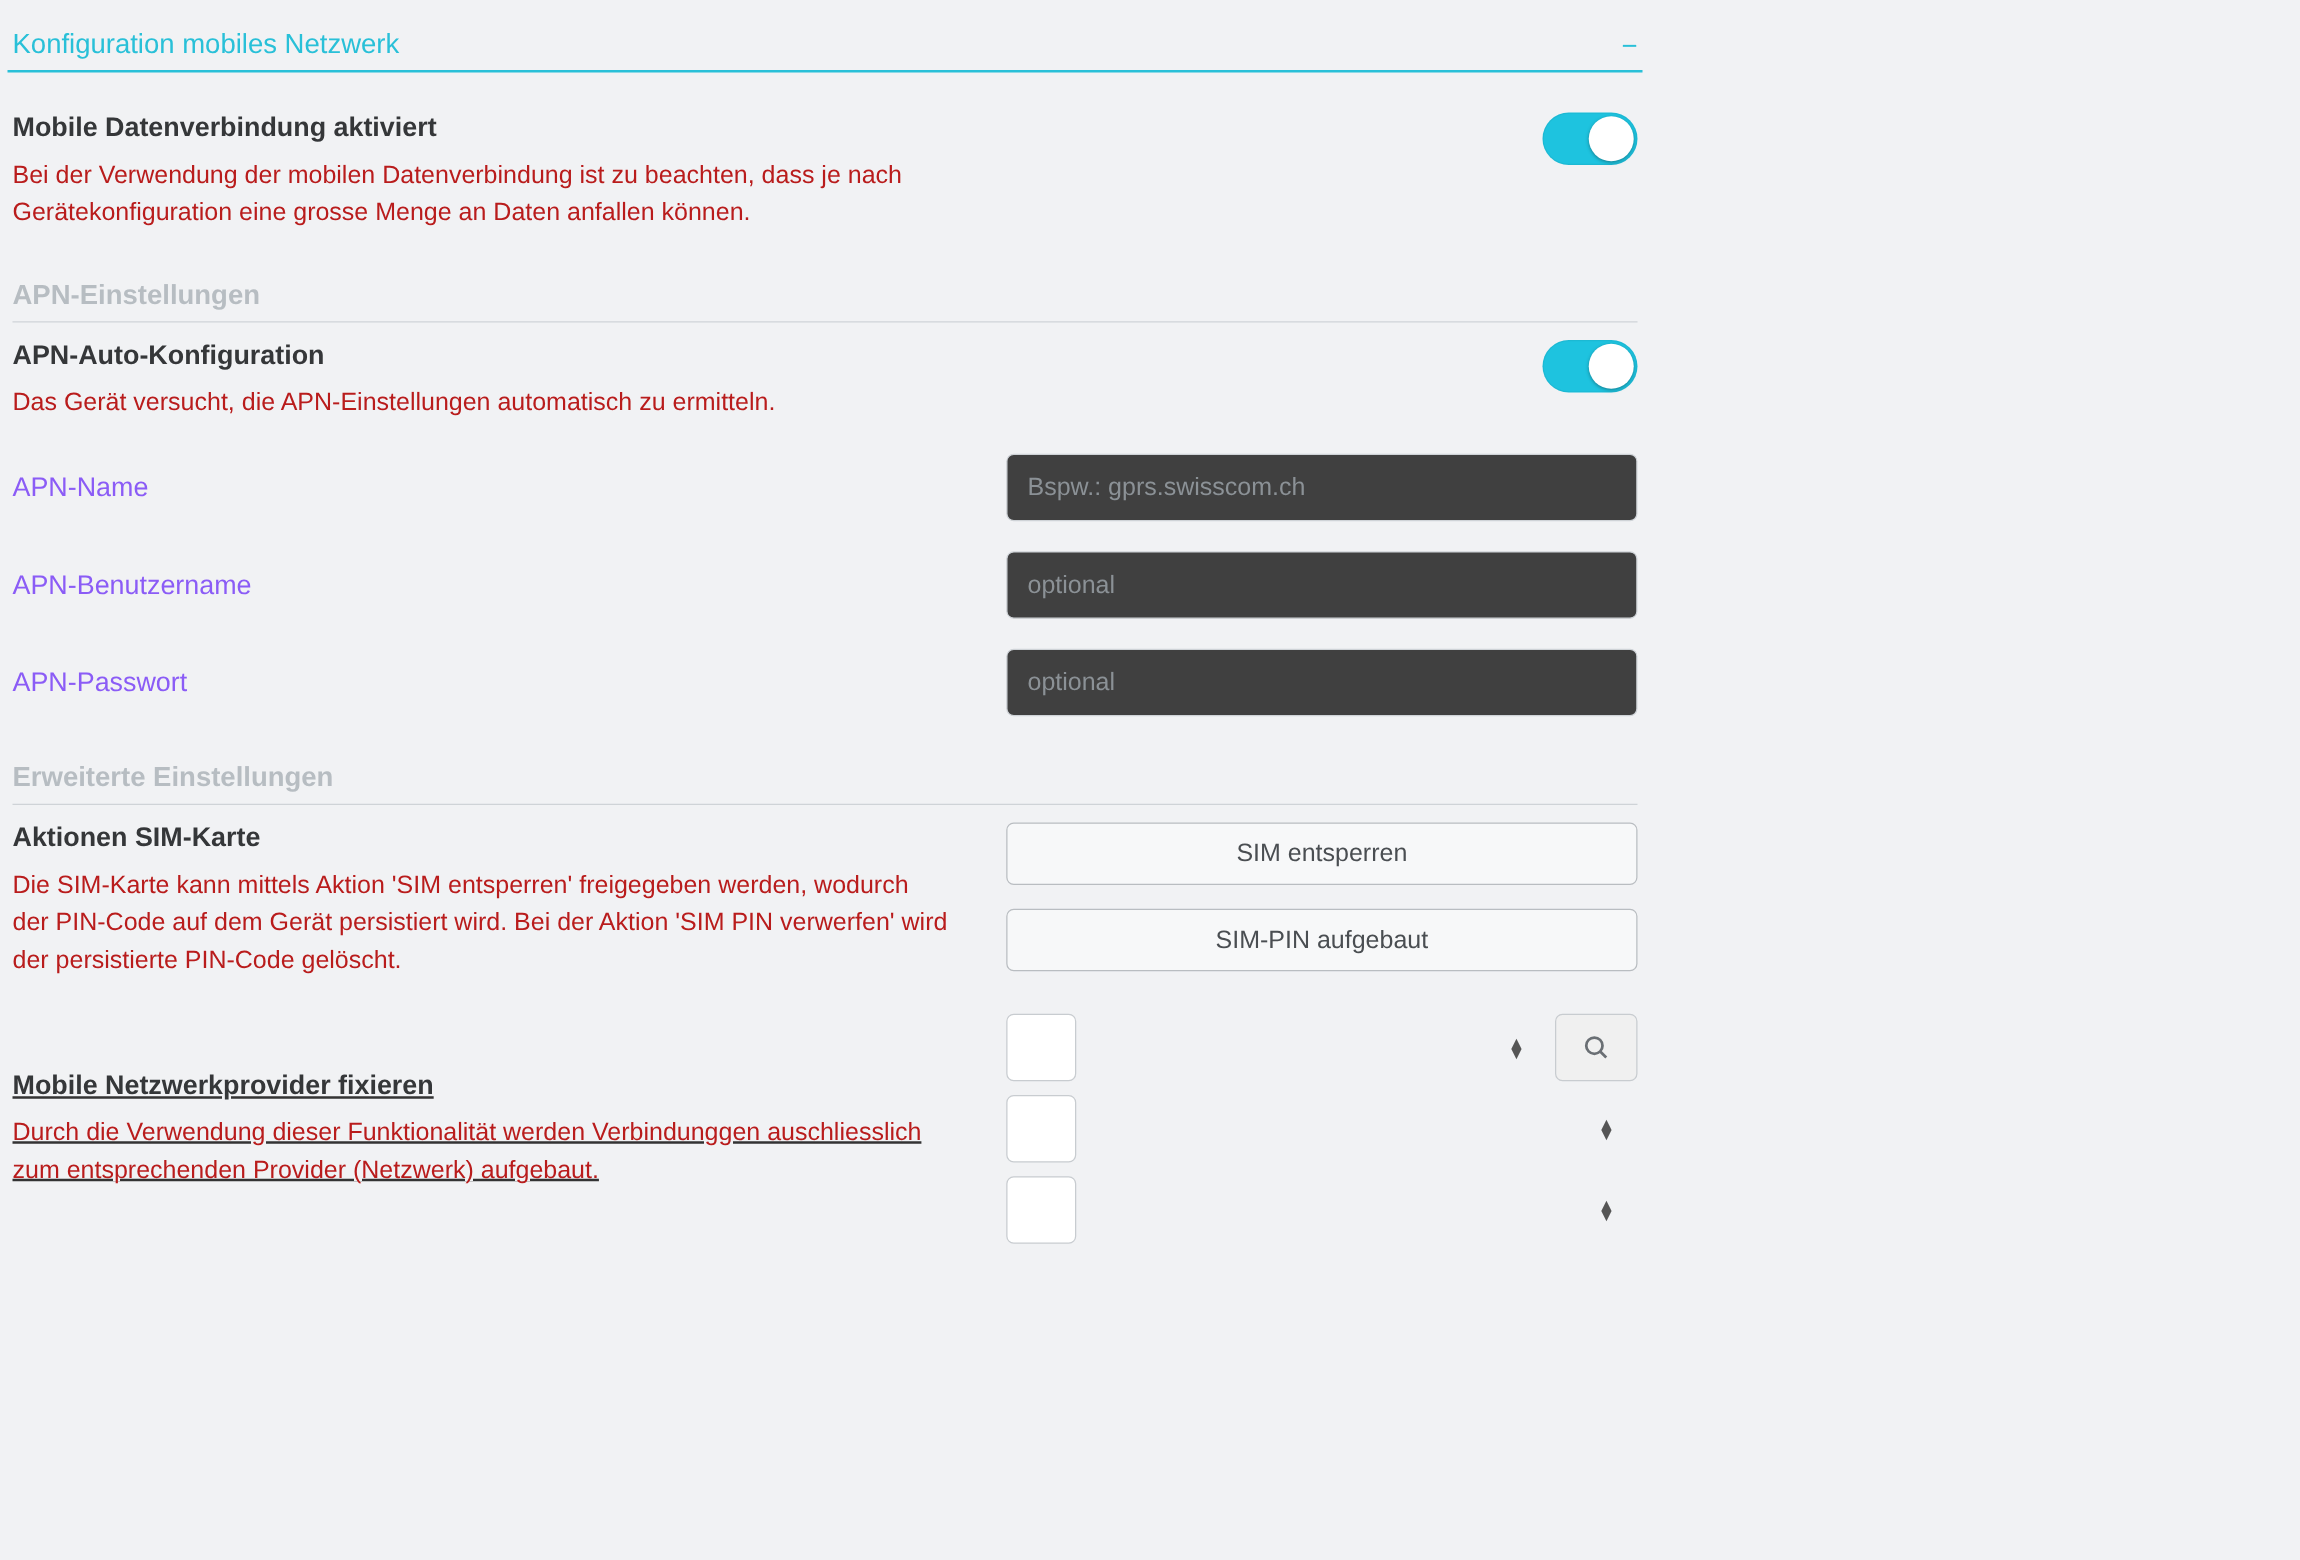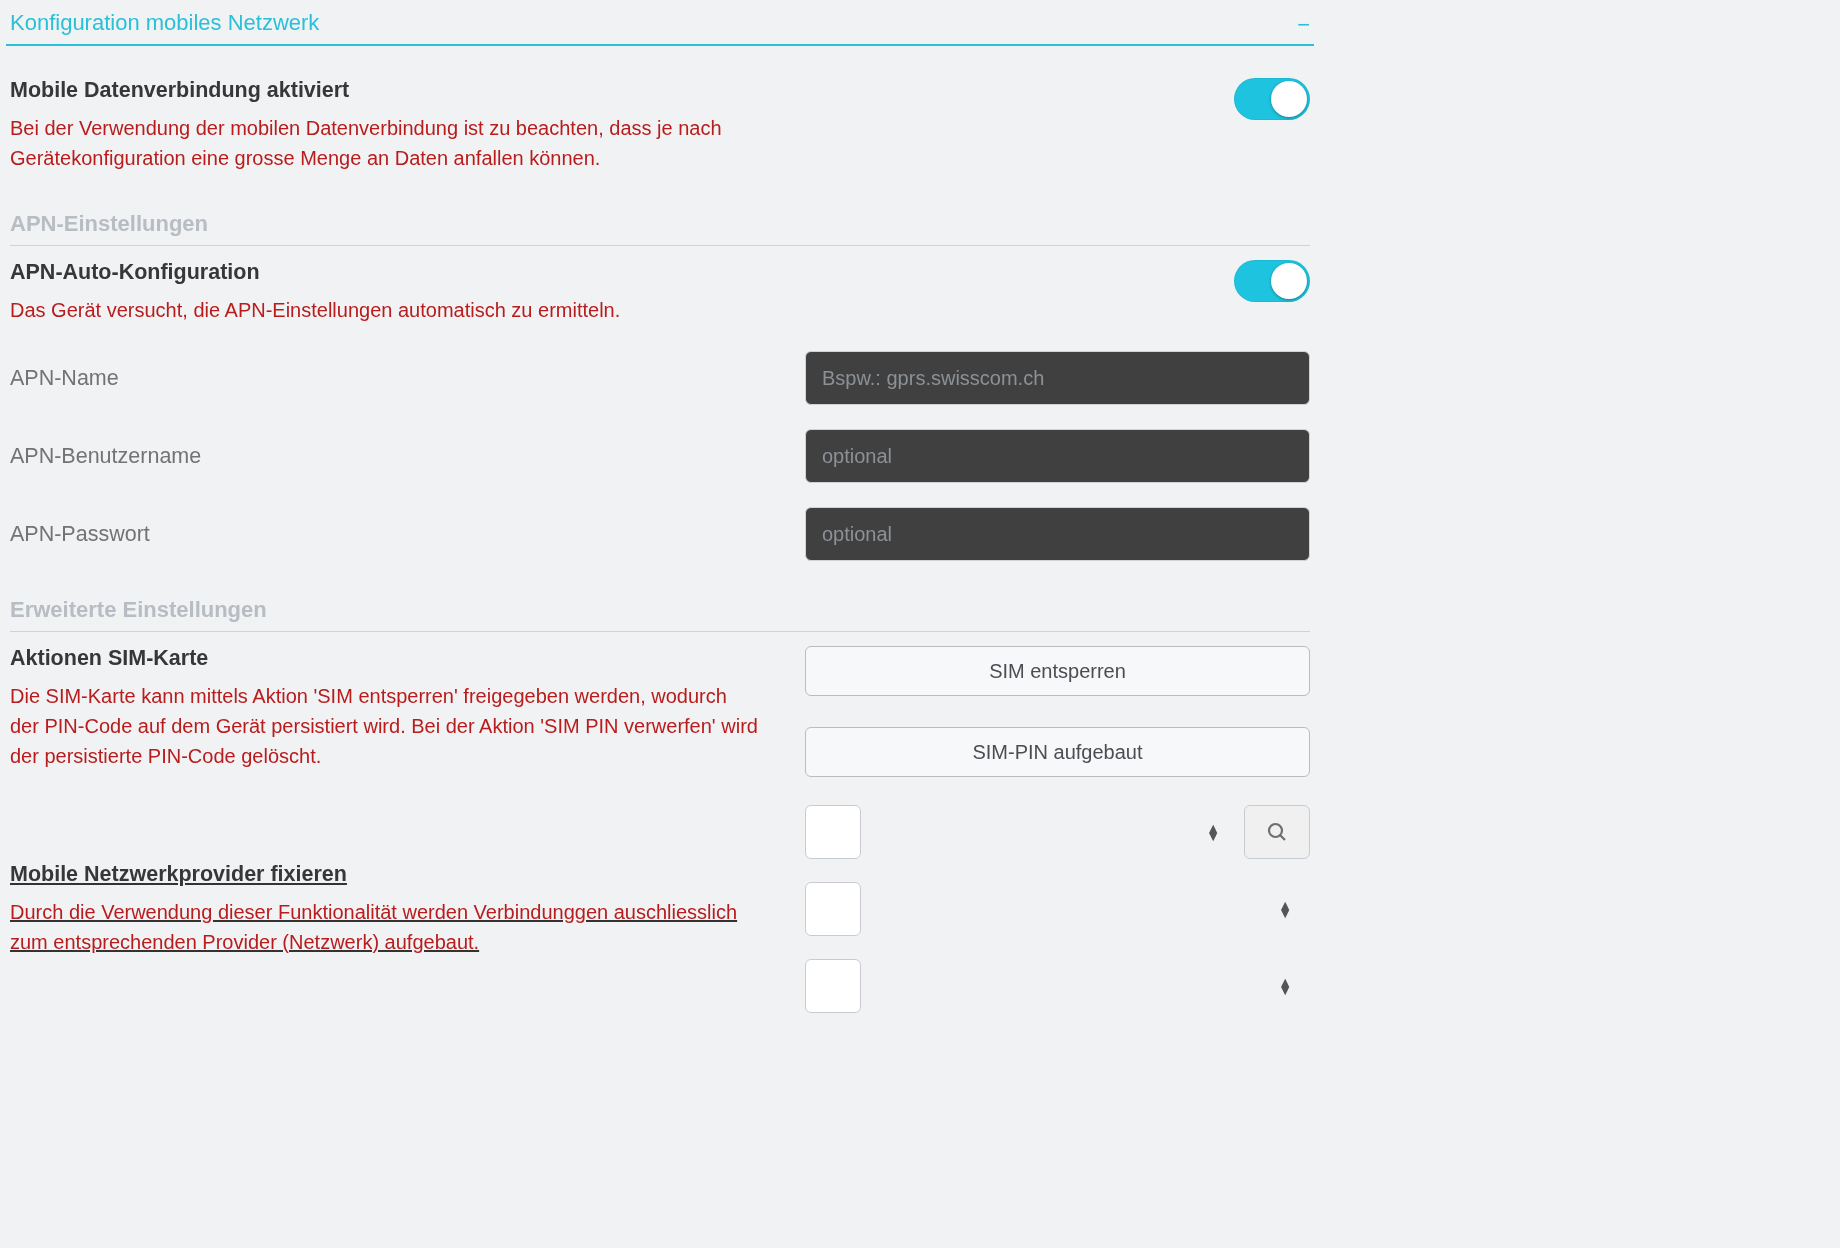--- a/index.html
+++ b/index.html
@@ -2,21 +2,21 @@
 <html><head>
 <meta charset="utf-8">
 <style>
   * { box-sizing: border-box; }
   html, body {
     margin: 0; padding: 0;
     background: #f1f2f4;
     font-family: "Helvetica Neue", Helvetica, Arial, sans-serif;
     color: #333;
   }
-  .page { width: 1320px; padding: 0 6px; }
+  .page { width: 1320px; padding: 12px 6px; }
 
   .panel-header {
     display: flex;
     align-items: flex-end;
     justify-content: space-between;
     color: #29c0d8;
     font-size: 22px;
     font-weight: 400;
     padding: 10px 4px 8px 4px;
     border-bottom: 2px solid #29c0d8;
@@ -39,21 +39,21 @@
 
   .section-head {
     font-size: 22px;
     font-weight: 700;
     color: #b7bdc2;
     padding: 24px 0 8px 0;
     border-bottom: 1px solid #cfd3d7;
   }
 
   .form-row { display: flex; justify-content: space-between; align-items: center; padding: 12px 0; }
-  .form-row .lbl { font-size: 21.5px; font-weight: 400; color: #737373; }
+  .form-row .lbl { font-size: 21.5px; font-weight: 400; color: #8b5cf6; }
   .form-row .ctl { width: 505px; min-width: 505px; }
 
   .text-input {
     width: 100%; height: 54px;
     font-size: 20px; color:#333;
     border: 1px solid #cfd3d7;
     border-radius: 6px;
     padding: 0 16px;
     background: #f0f0f0;
   }
@@ -106,21 +106,21 @@
   .icon-btn {
     width: 66px; height: 54px;
     border: 1px solid #c8ccd0;
     border-radius: 6px;
     background: #f0f0f0;
     display: flex; align-items: center; justify-content: center;
     cursor: pointer;
   }
   .icon-btn svg { width: 24px; height: 24px; stroke:#6a6f74; stroke-width:2.2; fill:none; }
 
-  .stack { display:flex; flex-direction:column; gap:23px; }
+  .stack { display:flex; flex-direction:column; gap:11px; }
 
   .select-row { display:flex; gap:6px; }
 </style>
 </head>
 <body>
 
 <div class="page">
 
   <div class="panel-header">
     <span>Konfiguration mobiles Netzwerk</span>

